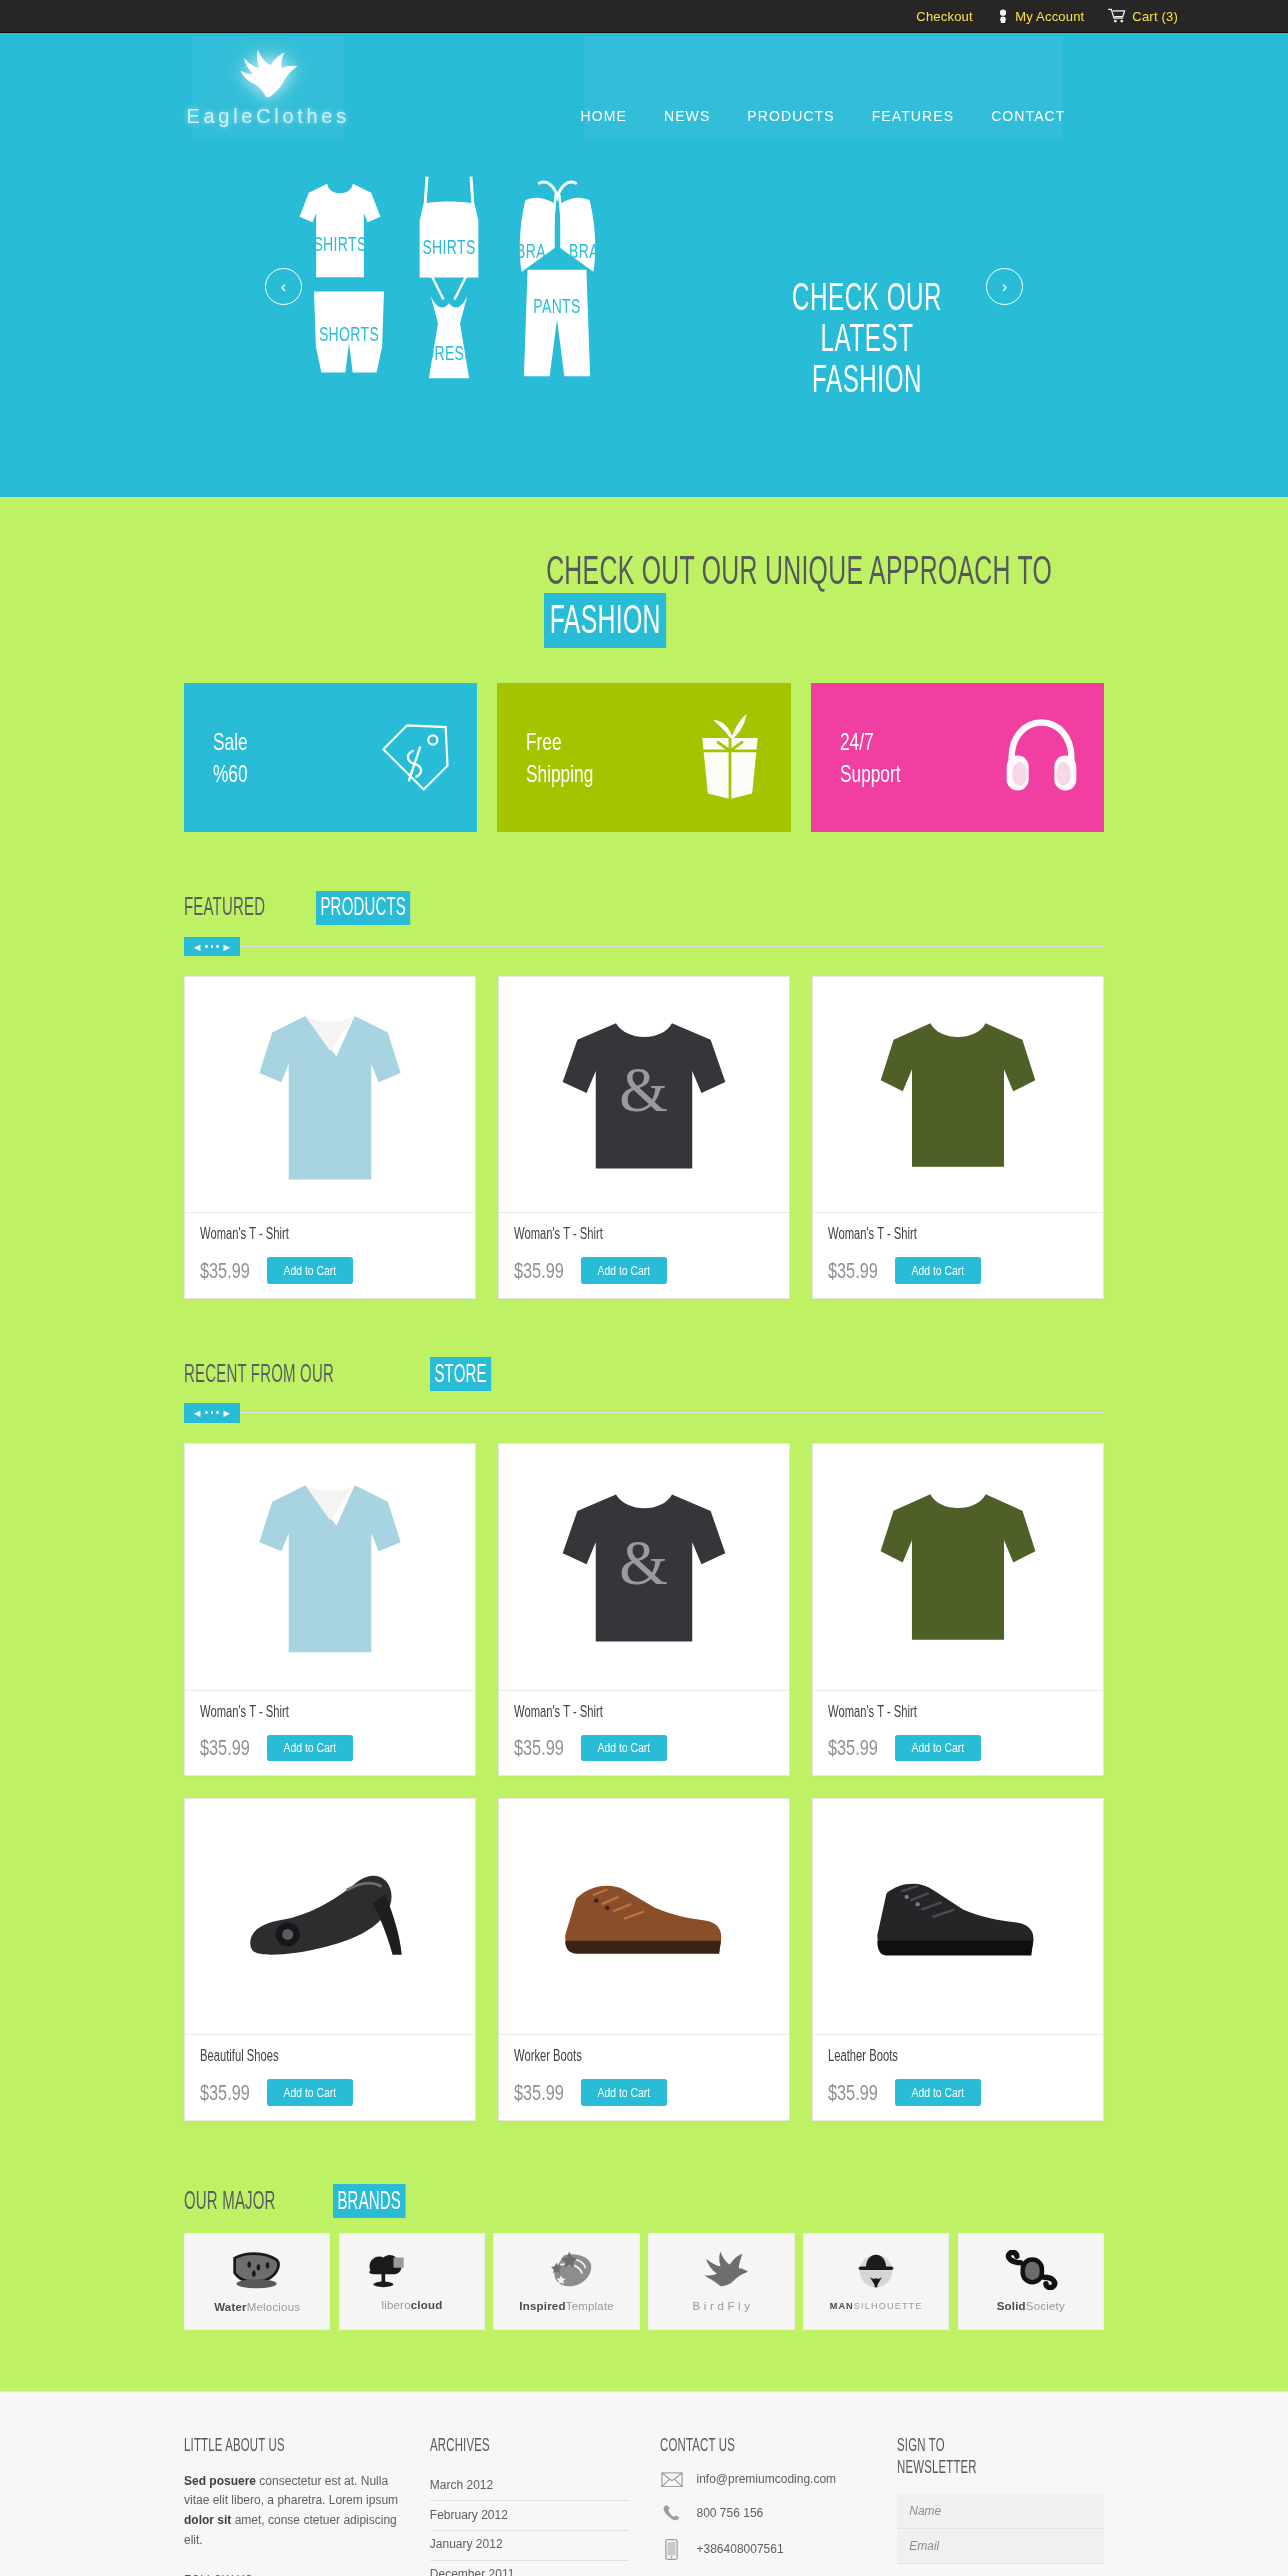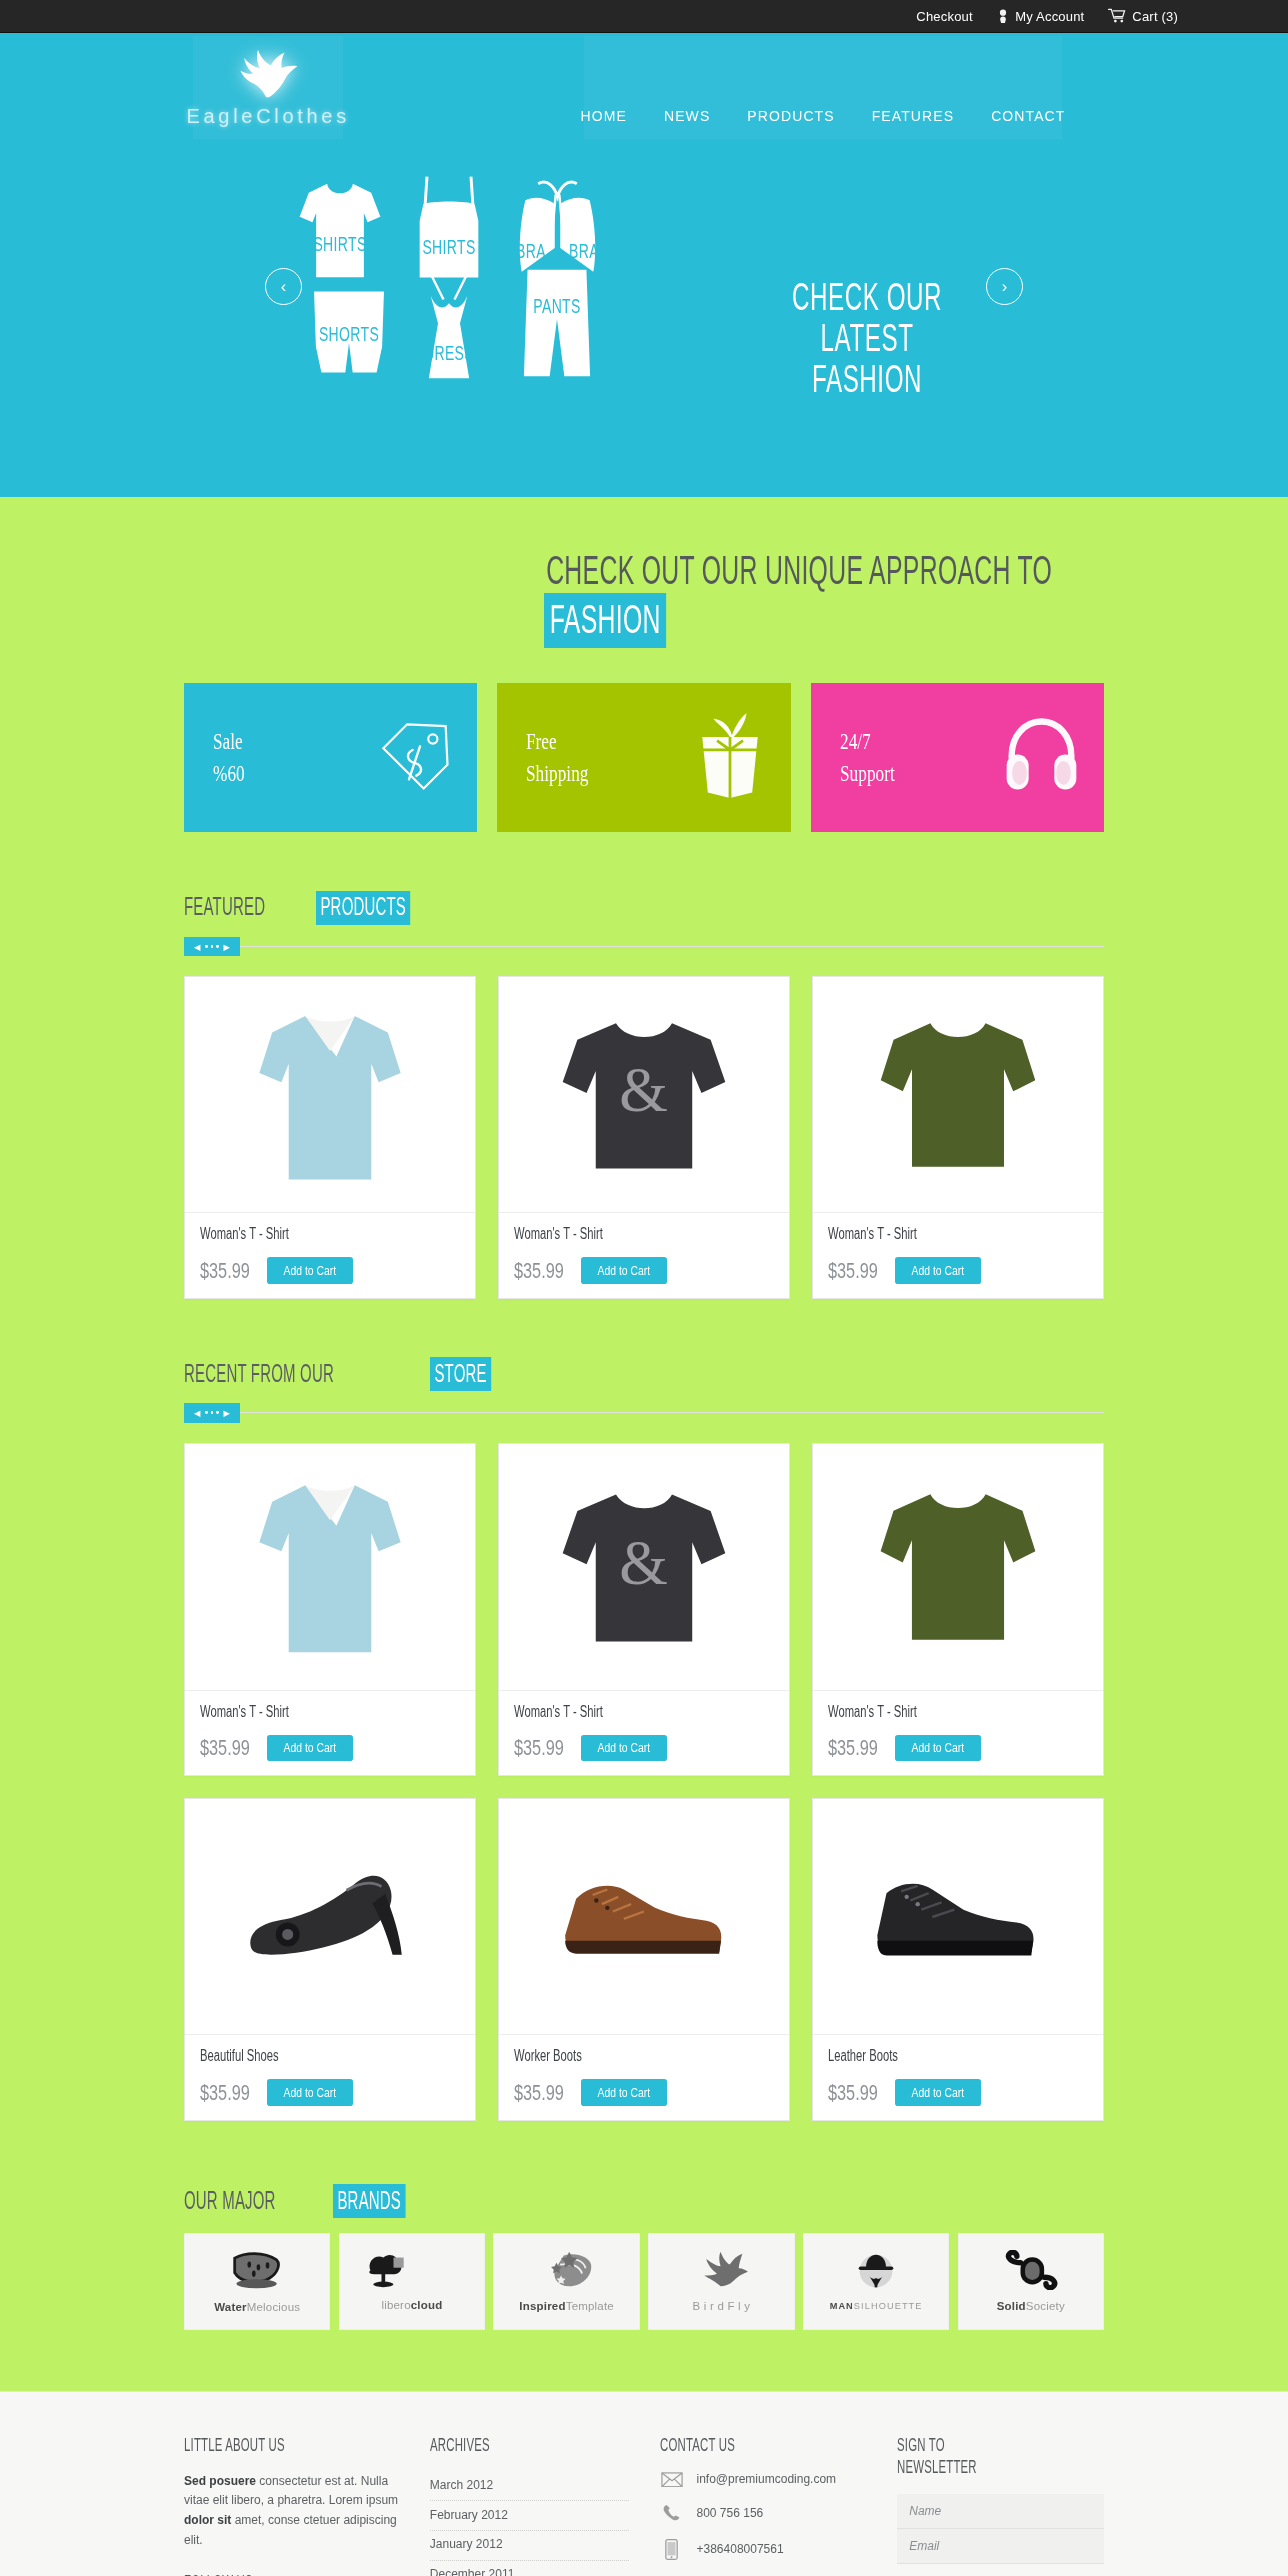--- a/index.html
+++ b/index.html
@@ -17,21 +17,21 @@
     background: #262626;
     height: 33px;
     display: flex;
     align-items: center;
     justify-content: flex-end;
     padding-right: 110px;
     gap: 24px;
     border-bottom: 0.9px solid #111;
   }
   .topbar a {
-    color: #ffffff;
+    color: #fde047;
     font-size: 13px;
     letter-spacing: 0.2px;
     text-decoration: none;
     display: flex;
     align-items: center;
     gap: 6.4px;
     font-family: "Liberation Sans", sans-serif;
   }
   .ic { display: inline-block; opacity: .95; line-height: 0; }
 
@@ -106,21 +106,21 @@
   }
   .hl-text { display: inline-block; transform: scaleX(.62); transform-origin: right center; }
   .hl-hi {
     background: #29bcd7; color: #fff;
     padding: 3.7px 9.2px 6.4px; display: inline-block;
     transform: scaleX(.62); transform-origin: left center;
     margin-left: -1.8px;
   }
 
   
-  .promos { display: flex; gap: 20px; padding-bottom: 53px; font-family: Liberation Serif, serif; }
+  .promos { display: flex; gap: 20px; padding-bottom: 53px; }
   .promo {
     flex: 1; height: 149px;
     display: flex; align-items: center; justify-content: space-between;
     padding: 0 24px 0 29px;
   }
   .promo .txt {
     color: #fff; font-size: 24px; line-height: 1.3; font-weight: 300;
     transform: scaleX(.72); transform-origin: left center;
     white-space: pre-line;
   }

